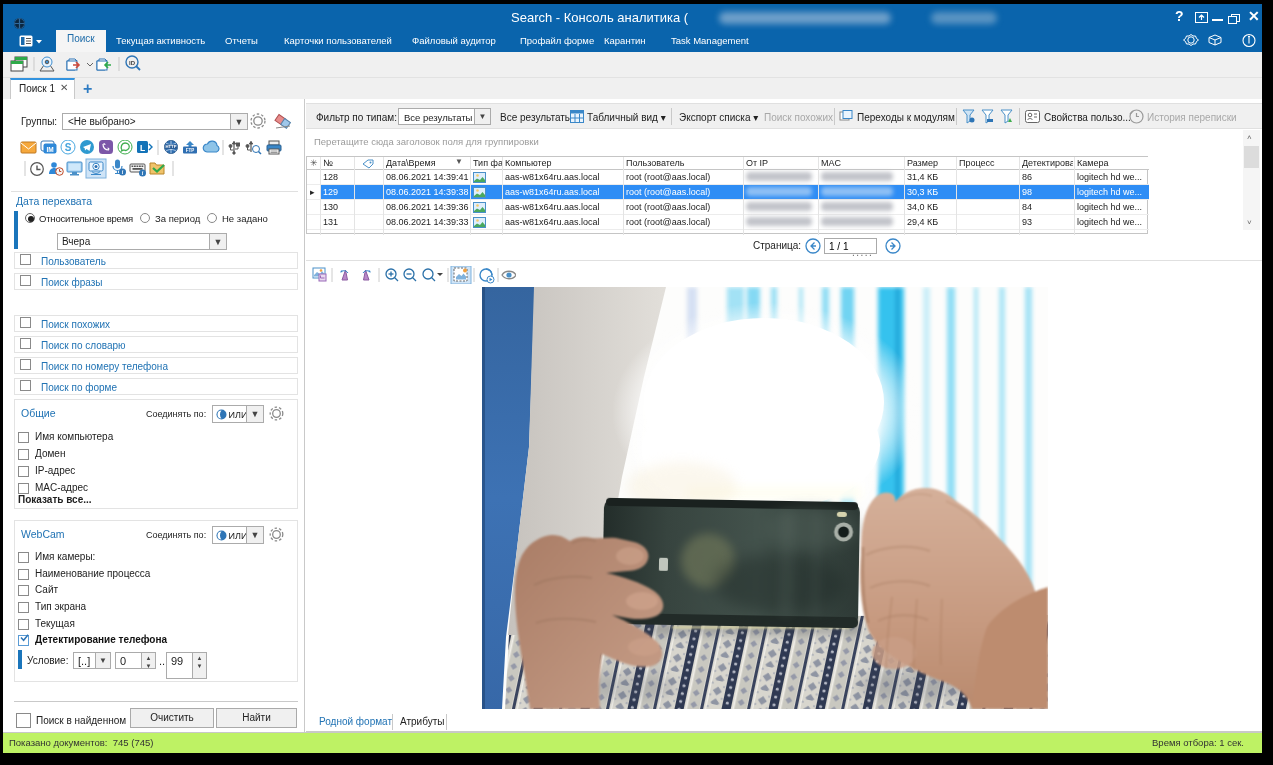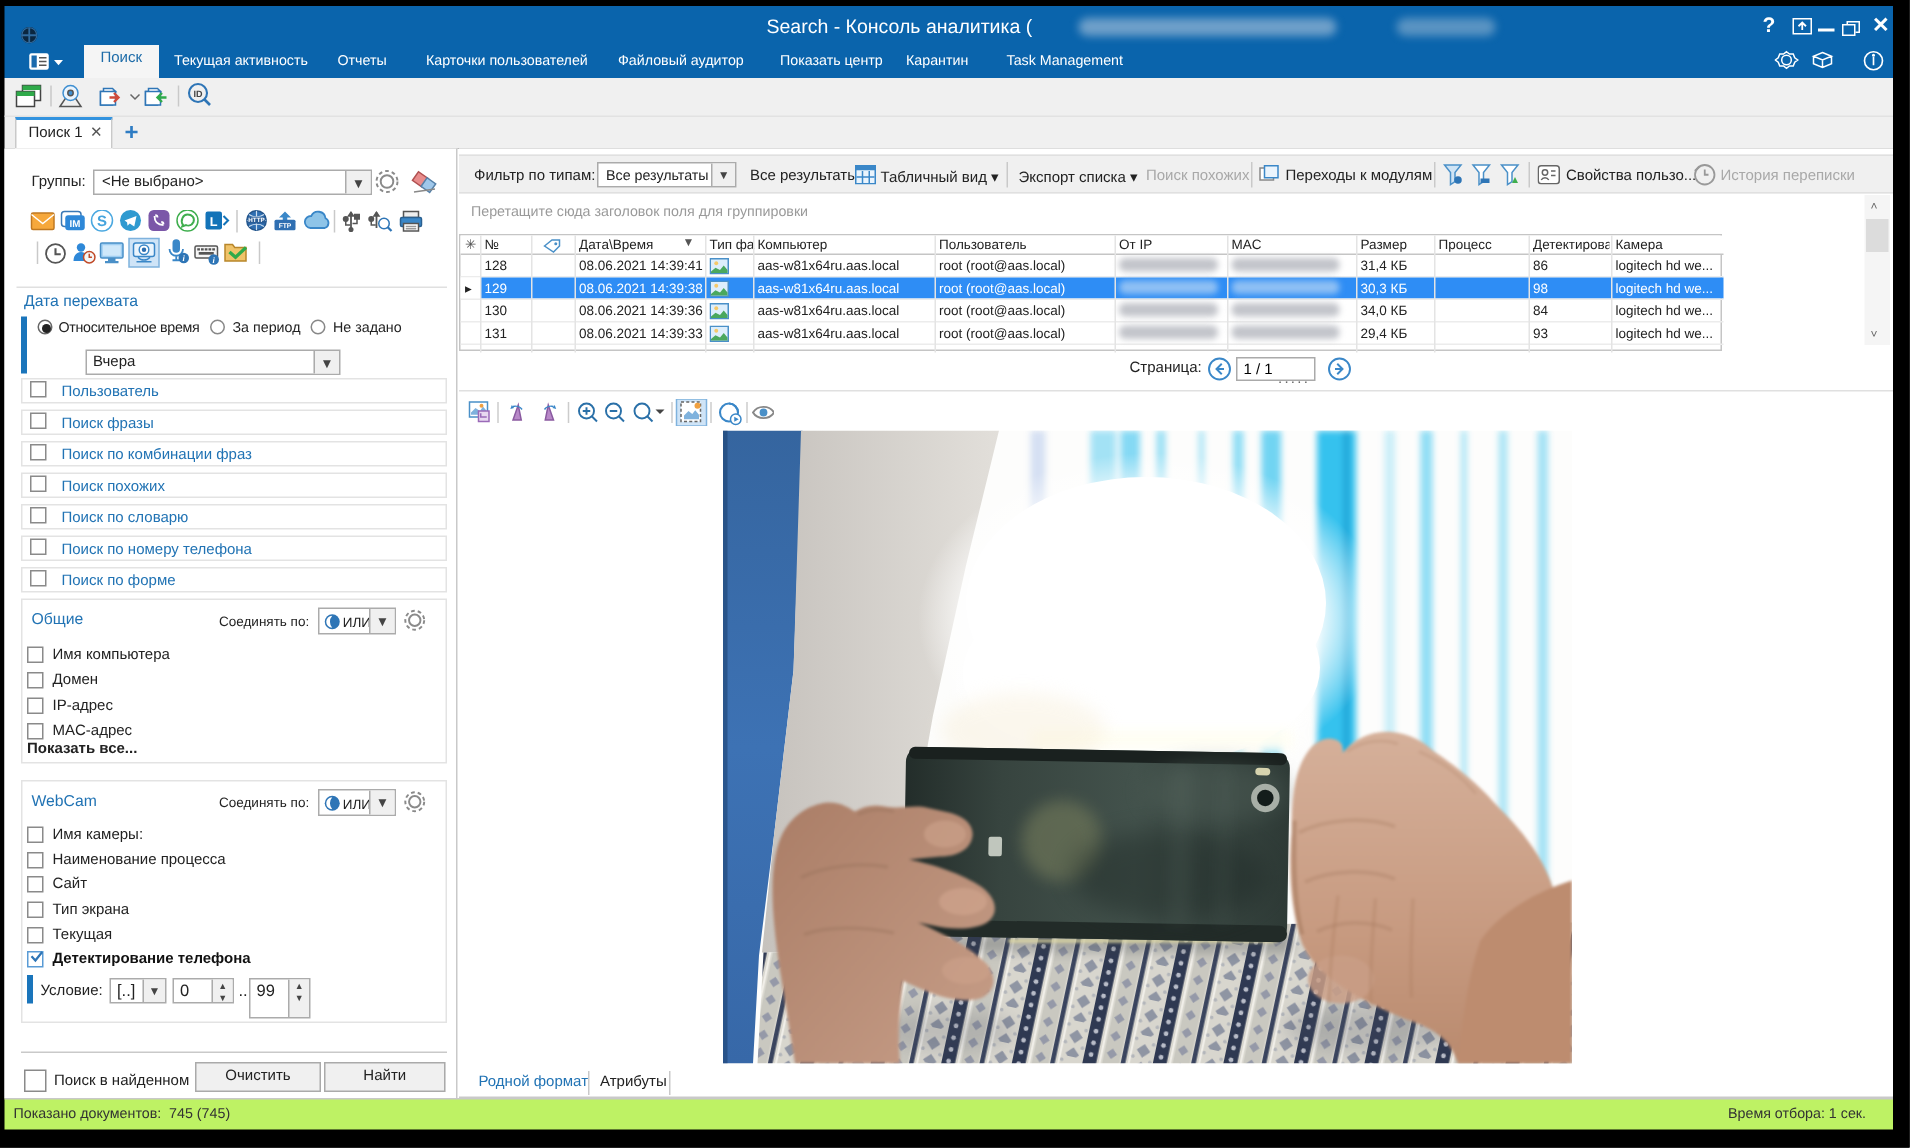--- a/index.html
+++ b/index.html
@@ -63,21 +63,21 @@
           <line x1="7" y1="8.5" x2="12" y2="8.5"></line>
         </g>
         <path d="M17 5 l3 3.5 l3 -3.5 z" fill="#fff"></path>
       </svg>
   <div class="abs" style="left:53px;top:0px;width:50px;height:22px;background:#f5f5f5"></div>
   <div class="abs" style="left:64px;top:3px;font-size:10px;color:#1d6ba8">Поиск</div>
   <div class="menu-item" style="left:113px">Текущая активность</div>
   <div class="menu-item" style="left:222px">Отчеты</div>
   <div class="menu-item" style="left:281px">Карточки пользователей</div>
   <div class="menu-item" style="left:409px">Файловый аудитор</div>
-  <div class="menu-item" style="left:517px">Показать центр</div>
+  <div class="menu-item" style="left:517px">Профайл форме</div>
   <div class="menu-item" style="left:601px">Карантин</div>
   <div class="menu-item" style="left:668px">Task Management</div>
   <svg class="abs" style="left:1180px;top:3px" width="76" height="16" viewBox="0 0 76 16">
    <g fill="none" stroke="#fff" stroke-width="1">
           <path d="M8 1.5 l2 1.5 h2.5 l1 2.5 l2 1.5 l-2 1.5 l-1 2.5 h-2.5 l-2 1.5 l-2 -1.5 H3.5 l-1 -2.5 l-2 -1.5 l2 -1.5 l1 -2.5 H6 z"></path>
           <circle cx="8" cy="7" r="3.2"></circle>
         </g>
    <g fill="none" stroke="#fff" stroke-width="1">
           <path d="M32 2 l6 2.5 l-6 2.5 l-6 -2.5 z M26 4.5 v5 l6 2.5 l6 -2.5 v-5 M32 7 v5"></path>
         </g>
@@ -289,24 +289,20 @@
           <span style="position:absolute;left:4px;top:2px;font-size:10px;color:#222">Вчера</span>
           <span class="btn" style="font-size:9px;padding-top:3px">▼</span>
         </div>
   <div class="row-box" style="top:153px">
           <span class="cb"></span>
           <span>Пользователь</span>
         </div>
   <div class="row-box" style="top:174px">
           <span class="cb"></span>
           <span>Поиск фразы</span>
-        </div>
-  <div class="row-box" style="top:195px">
-          <span class="cb"></span>
-          <span>Поиск по комбинации фраз</span>
         </div>
   <div class="row-box" style="top:216px">
           <span class="cb"></span>
           <span>Поиск похожих</span>
         </div>
   <div class="row-box" style="top:237px">
           <span class="cb"></span>
           <span>Поиск по словарю</span>
         </div>
   <div class="row-box" style="top:258px">

